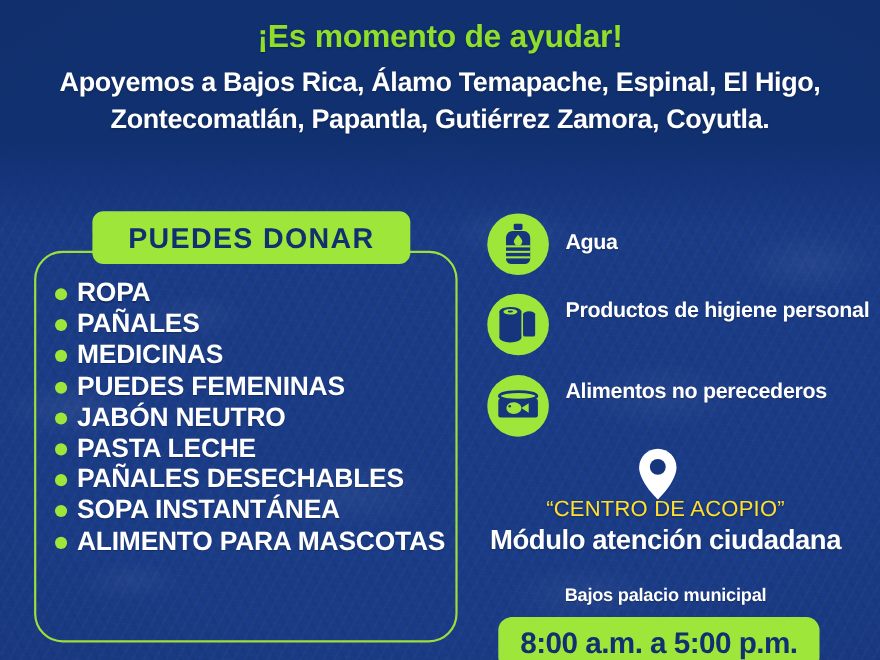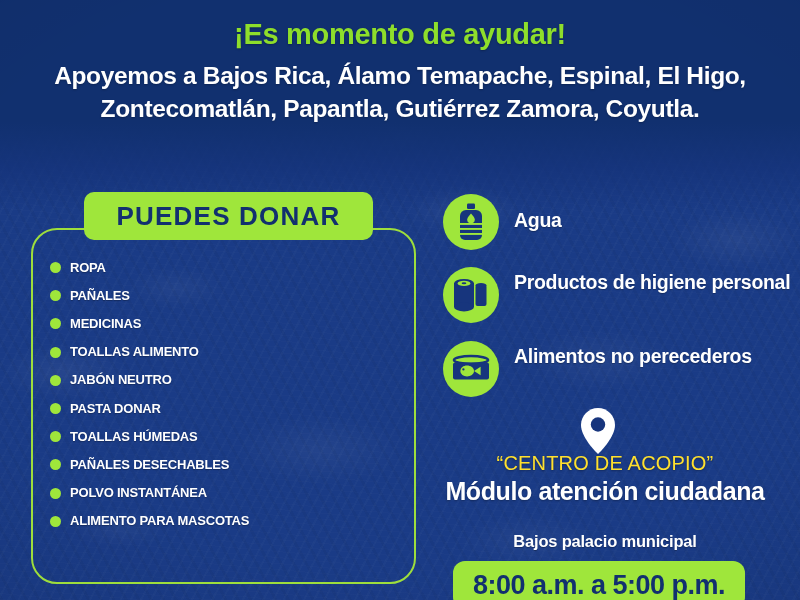--- a/index.html
+++ b/index.html
@@ -97,21 +97,21 @@
   .donate-list li{
     display:flex; align-items:center;
     height:28.2px;
   }
   .dot{
     width:11px; height:11px; border-radius:50%;
     background:#9fe63b; flex:none; margin-right:9px;
     margin-top:1px;
   }
   .donate-list .txt{
-    color:#ffffff; font-size:13px; font-weight:700;
+    color:#ffffff; font-size:24px; font-weight:700;
     letter-spacing:-.2px;
     text-shadow:0 1px 1px rgba(0,0,0,.28);
   }
 
   
   .icon-row{ position:absolute; display:flex; align-items:flex-start; }
   .icon-badge{
     width:56px; height:56px; border-radius:50%;
     background:#9fe63b; flex:none;
     display:flex; align-items:center; justify-content:center;
@@ -194,41 +194,37 @@
       <li>
         <span class="dot"></span>
         <span class="txt">PAÑALES</span>
       </li>
       <li>
         <span class="dot"></span>
         <span class="txt">MEDICINAS</span>
       </li>
       <li>
         <span class="dot"></span>
-        <span class="txt">TOALLAS ALIMENTO</span>
+        <span class="txt">PUEDES FEMENINAS</span>
       </li>
       <li>
         <span class="dot"></span>
         <span class="txt">JABÓN NEUTRO</span>
       </li>
       <li>
         <span class="dot"></span>
-        <span class="txt">PASTA DONAR</span>
-      </li>
-      <li>
-        <span class="dot"></span>
-        <span class="txt">TOALLAS HÚMEDAS</span>
+        <span class="txt">PASTA LECHE</span>
       </li>
       <li>
         <span class="dot"></span>
         <span class="txt">PAÑALES DESECHABLES</span>
       </li>
       <li>
         <span class="dot"></span>
-        <span class="txt">POLVO INSTANTÁNEA</span>
+        <span class="txt">SOPA INSTANTÁNEA</span>
       </li>
       <li>
         <span class="dot"></span>
         <span class="txt">ALIMENTO PARA MASCOTAS</span>
       </li>
     </ul>
 
     <div class="icon-row" id="row-agua">
       <div class="icon-badge">
         <svg width="34" height="40" viewBox="0 0 34 40" aria-hidden="true">

